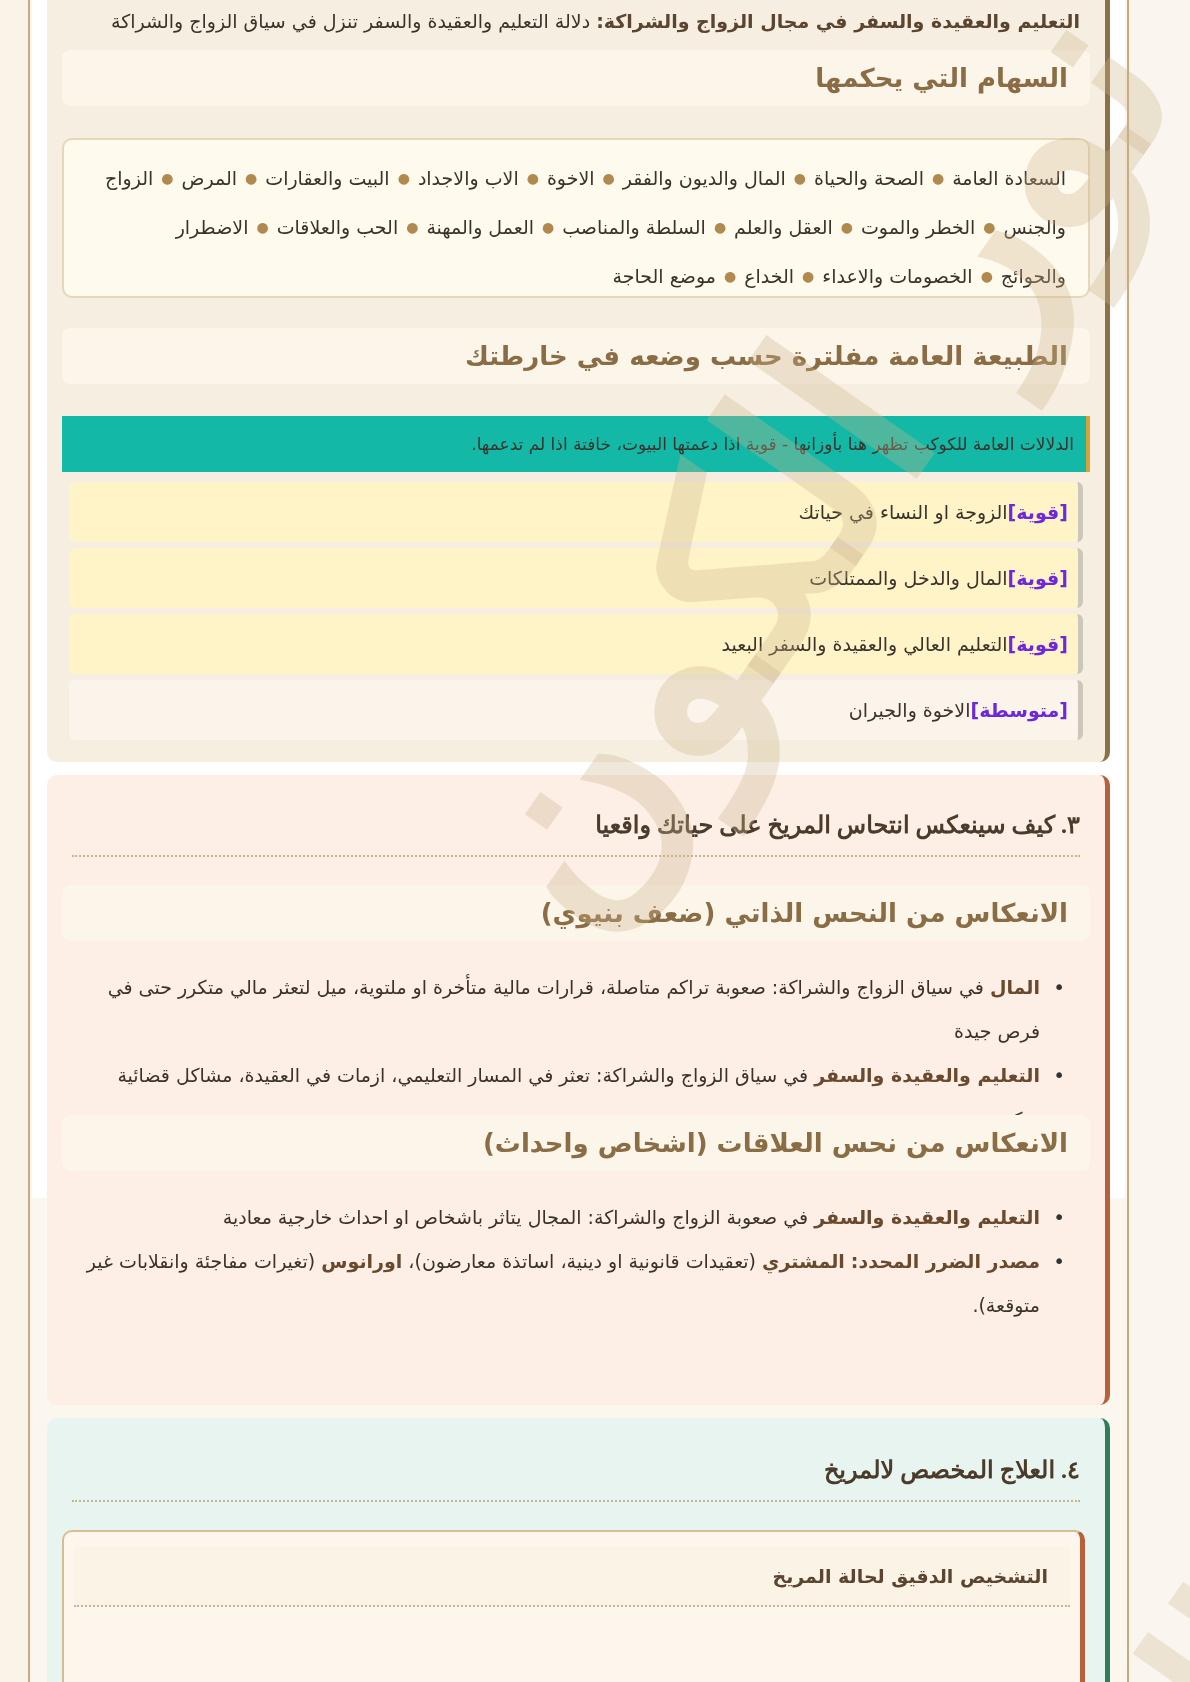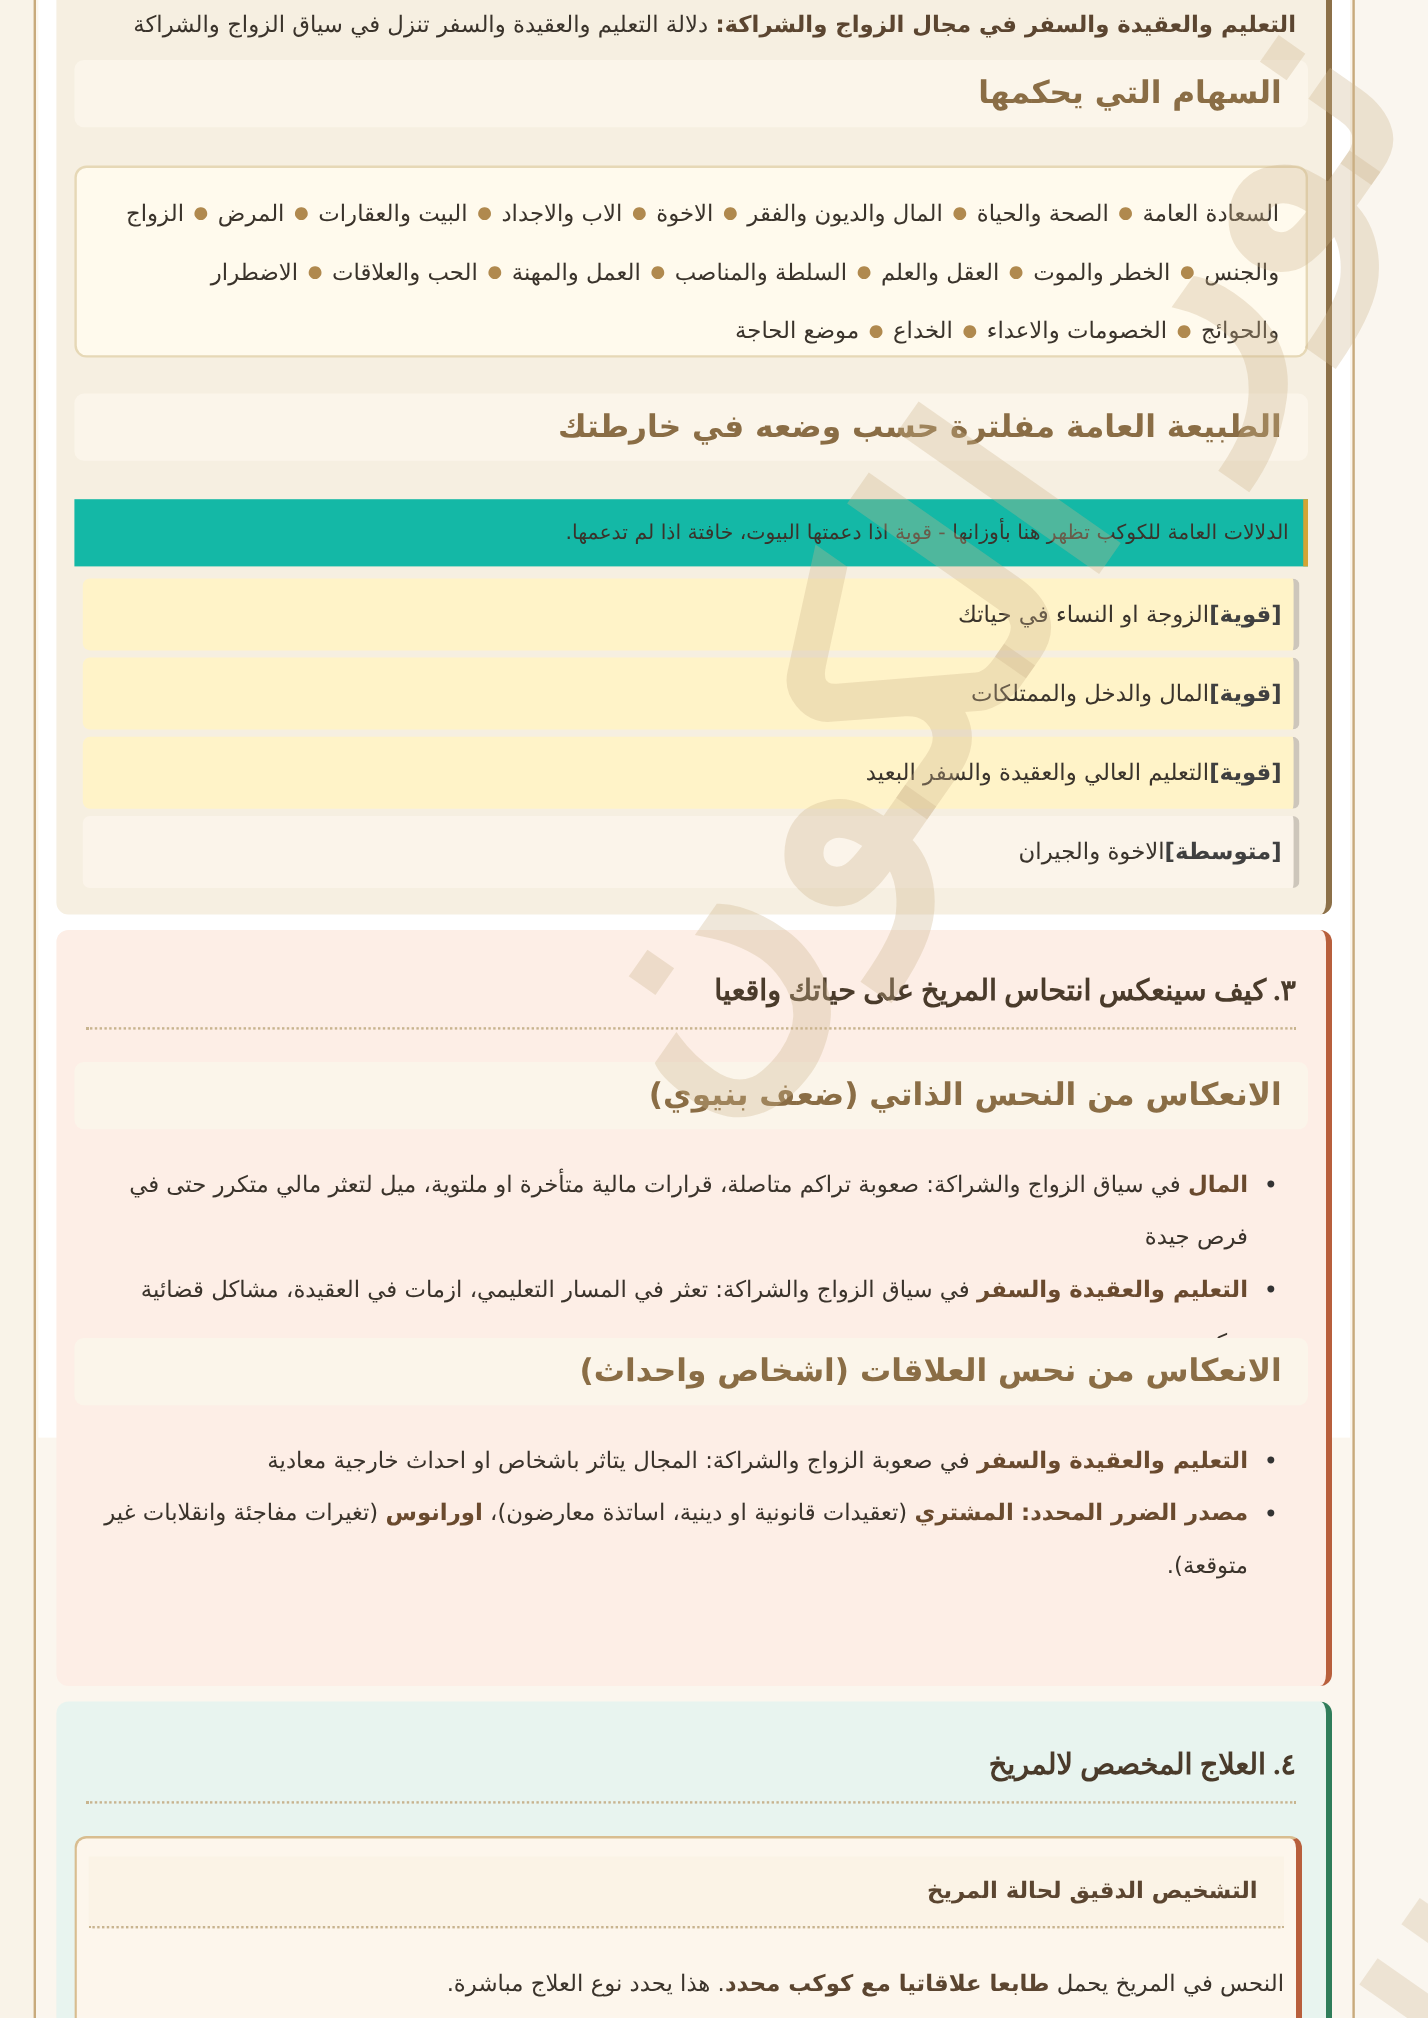--- a/index.html
+++ b/index.html
@@ -81,21 +81,21 @@
     }
 
     .weight-row {
       position: absolute; left: 22px; right: 22px; height: 60px;
       background: #fff3c8; border-radius: 6px;
       border-right: 5px solid #cdc6bb;
       padding: 0 10px; display: flex; align-items: center;
       font-size: 19px; color: #3a332b;
     }
     .weight-row.medium { background: #fbf4ea; }
-    .weight-row b { color: #404040; }
+    .weight-row b { color: #6d28d9; }
 
     .sec-title {
       position: absolute; right: 25px; left: 25px;
       font-size: 24px; font-weight: bold; color: #4a3b2b;
       padding-bottom: 16px; border-bottom: 2px dotted #c8b48f; font-family: Liberation Serif, serif;
     }
 
     ul.bullets { position: absolute; right: 40px; left: 30px; list-style: none; }
     ul.bullets li {
       position: relative; padding-right: 25px;
@@ -193,22 +193,19 @@
       <ul class="bullets" style="top:420px;">
         <li><b>التعليم والعقيدة والسفر</b><span> في صعوبة الزواج والشراكة: المجال يتاثر باشخاص او احداث خارجية معادية</span></li>
         <li><b>مصدر الضرر المحدد:</b> <b>المشتري</b><span> (تعقيدات قانونية او دينية، اساتذة معارضون)، </span><b>اورانوس</b><span> (تغيرات مفاجئة وانقلابات غير متوقعة).</span></li>
       </ul>
     </div>
 
     <div class="card card-treat">
       <div class="sec-title" style="top:38px;">٤. العلاج المخصص لالمريخ</div>
       <div class="diag-box">
         <div class="diag-head">التشخيص الدقيق لحالة المريخ</div>
-        <div class="diag-text">
-          <span>النحس في المريخ يحمل </span><b>طابعا علاقاتيا مع كوكب محدد</b><span>. هذا يحدد نوع العلاج مباشرة.</span>
-        </div>
       </div>
     </div>
   </div>
 
   <div class="watermark">نور الكون</div>
   <div class="watermark2">نور الكون</div>
 </div>
 
 </body></html>

